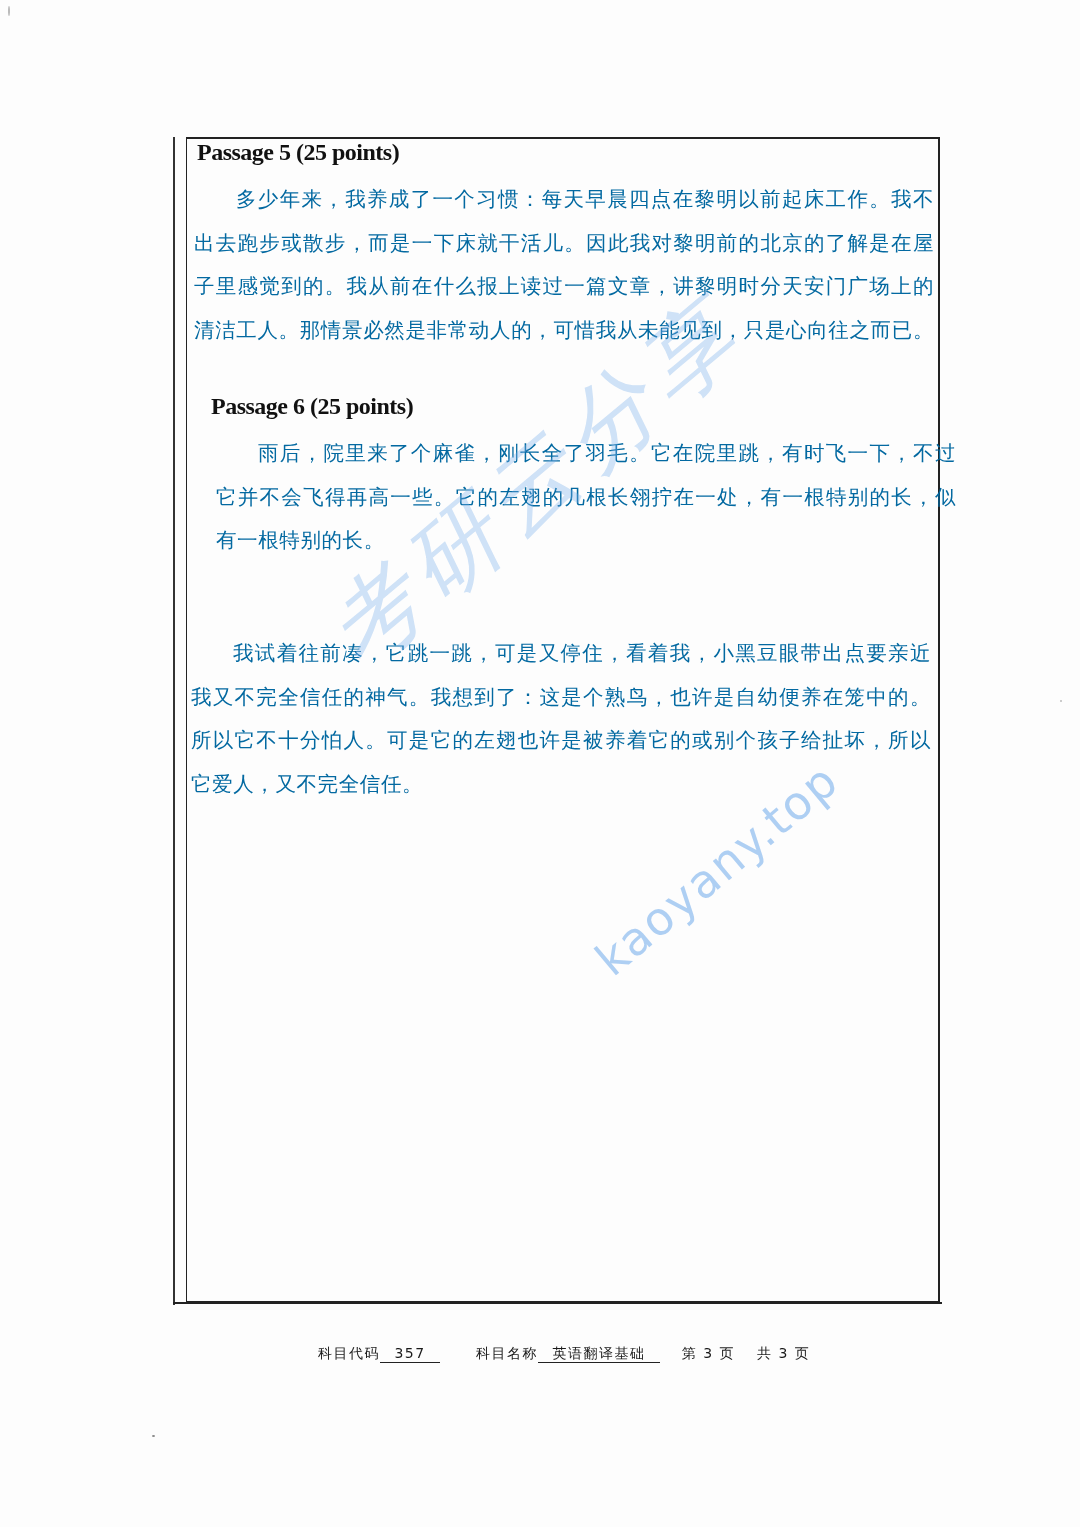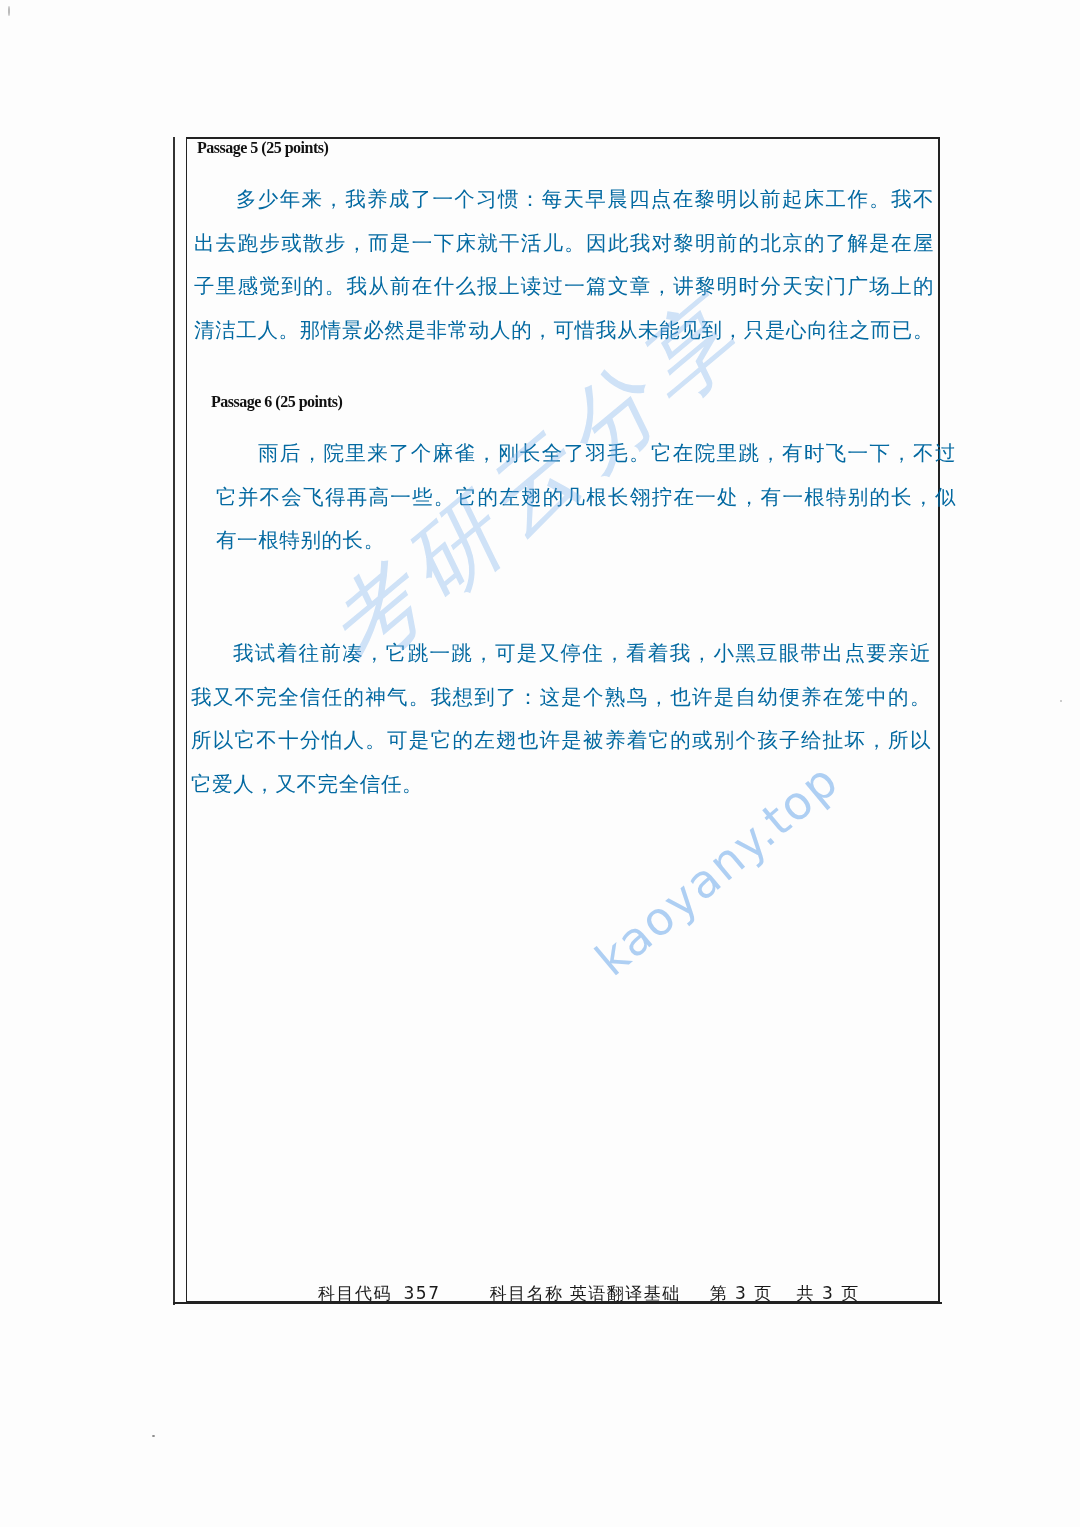--- a/index.html
+++ b/index.html
@@ -44,21 +44,21 @@
       left: 173px;
       top: 1302px;
       width: 769px;
       height: 2px;
       background: #222;
     }
     .passage-title {
       position: absolute;
       font-family: "Liberation Serif", "DejaVu Serif", serif;
       font-weight: bold;
-      font-size: 16px;
+      font-size: 24px;
       letter-spacing: -0.5px;
       color: #111;
       white-space: nowrap;
     }
     .para {
       position: absolute;
       width: 740px;
       font-family: "DejaVu Sans", "Liberation Sans", sans-serif;
       font-size: 20.5px;
       line-height: 43.5px;
@@ -72,24 +72,24 @@
       display: block;
       white-space: nowrap;
       text-align-last: justify;
     }
     .para .line.last {
       text-align-last: left;
     }
     .indent { padding-left: 42px; }
     .footer {
       position: absolute;
-      top: 1282px;
+      top: 1345px;
       left: 318px;
       font-family: "DejaVu Sans", "Liberation Sans", sans-serif;
-      font-size: 17px;
+      font-size: 14px;
       color: #1a1a1a;
       white-space: nowrap;
       letter-spacing: 1.5px;
     }
     .footer .u {
       display: inline-block;
       border-bottom: 1.5px solid #222;
       text-align: center;
       padding: 0 6px;
       line-height: 17px;

